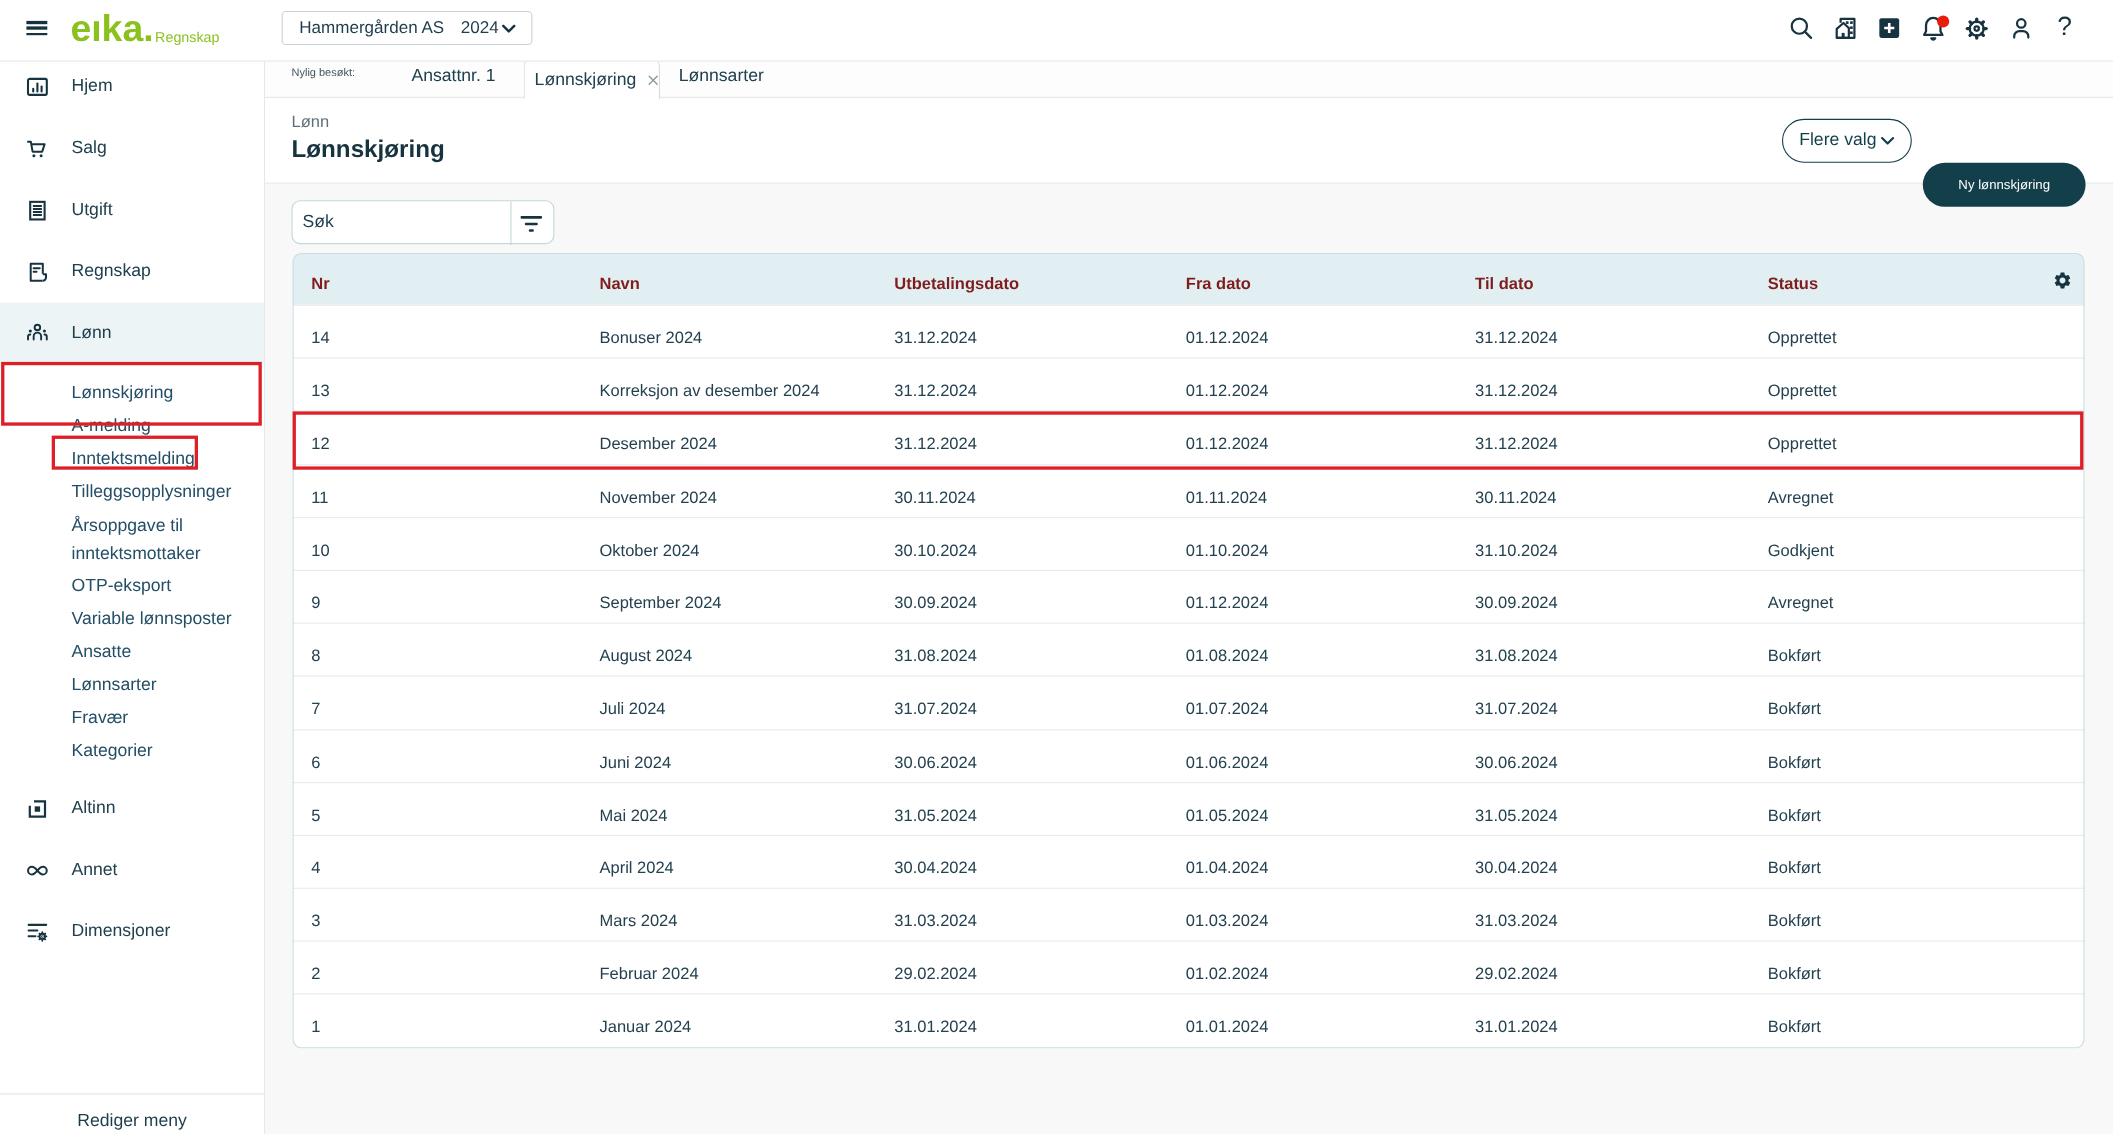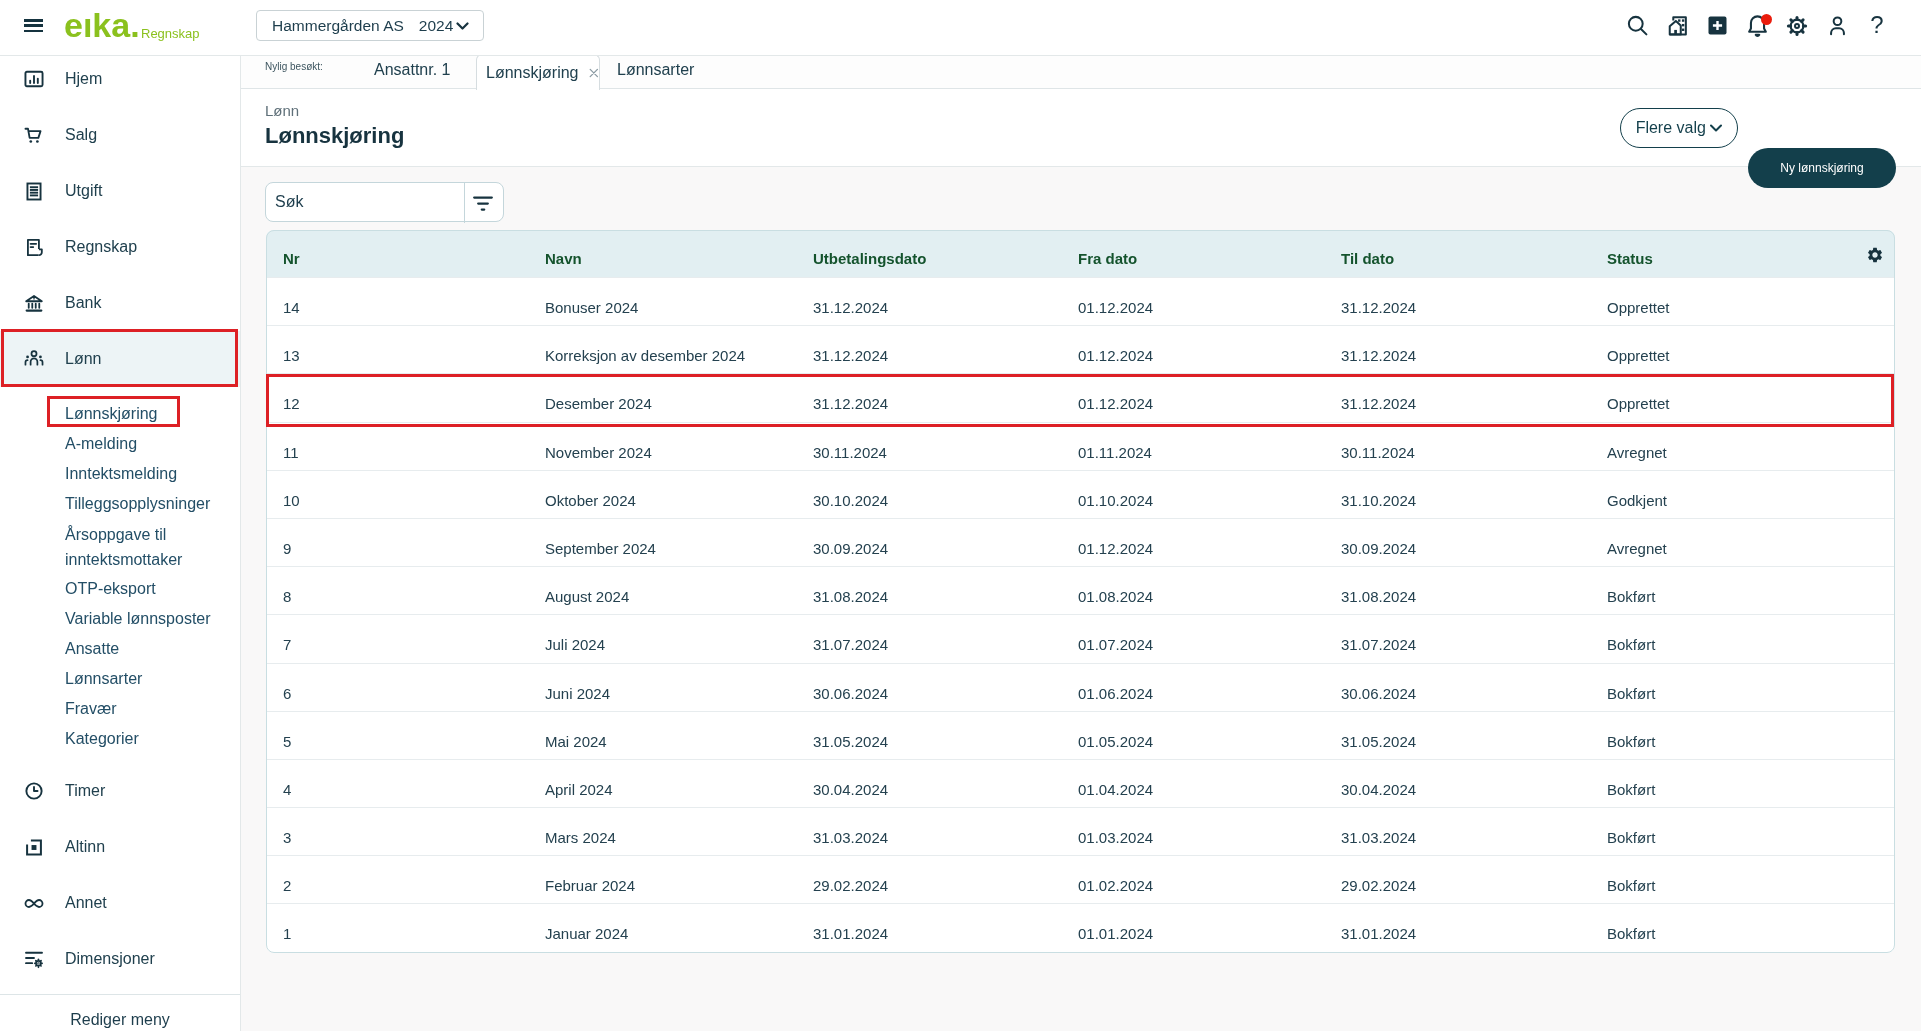--- a/index.html
+++ b/index.html
@@ -69,21 +69,21 @@
   #search .ph { position:absolute; left:9px; top:10px; font-size:16px; color:#1d3d4c; }
   #search .sep { position:absolute; left:198px; top:0; width:1px; height:40px;
     background:#c4d6db; }
 
   
   #table { position:absolute; left:25px; top:179px; width:1629px; height:723px;
     background:#fff; border-radius:8px; }
   .thead { height:47px; background:#e2eff2; border-radius:8px 8px 0 0;
     position:relative; }
   .thead span { position:absolute; top:20px; font-size:15px; font-weight:bold;
-    color:#14532d; }
+    color:#7f1d1d; }
   .trow { height:48.2px; position:relative; border-top:1px solid #e7ecee; }
   .trow:first-of-type { border-top:none; }
   .trow span { position:absolute; top:21px; font-size:15px; color:#24414f; }
   .c1 { left:17px; } .c2 { left:279px; } .c3 { left:547px; }
   .c4 { left:812px; } .c5 { left:1075px; } .c6 { left:1341px; }
 
   
   .redbox { position:absolute; border:3px solid #dd2025; z-index:10; }
 </style>
 </head>
@@ -212,36 +212,20 @@
           <path d="M16.4 12.6 V2.6 H4.3 V19.4 H16.2"></path>
           <path d="M16.4 19.4 a3.2 3.2 0 0 0 3.2 -3.2 V13 H16.4" fill="none"></path>
           <g stroke-width="1.9" stroke-linecap="round">
             <path d="M7.2 7 H13.4"></path>
             <path d="M7.2 10.5 H10.2"></path>
           </g>
         </svg>
       </span>
       <span class="lbl">Regnskap</span>
     </div>
-  <div class="navitem">
-      <span class="ico">
-        <svg width="22" height="21" viewBox="0 0 22 22" fill="none" stroke="#17333f" stroke-width="2" stroke-linejoin="round">
-          <path d="M2.4 8.5 L11 2.8 L19.6 8.5 Z"></path>
-          <circle cx="11" cy="5.9" r="0.9" fill="#17333f" stroke="none"></circle>
-          <g stroke-linecap="round">
-            <path d="M5.2 11.2 V15.8"></path>
-            <path d="M9.1 11.2 V15.8"></path>
-            <path d="M12.9 11.2 V15.8"></path>
-            <path d="M16.8 11.2 V15.8"></path>
-          </g>
-          <path d="M2.9 18.8 H19.1" stroke-width="2.3" stroke-linecap="round"></path>
-        </svg>
-      </span>
-      <span class="lbl">Bank</span>
-    </div>
   <div class="navitem active">
       <span class="ico">
         <svg width="23" height="22" viewBox="0 0 23 23" fill="none" stroke="#17333f" stroke-width="2">
           <circle cx="11.5" cy="5.4" r="2.9"></circle>
           <path d="M7.6 18 v-3.3 a3.9 3.9 0 0 1 7.8 0 V18" stroke-linecap="round"></path>
           <circle cx="4.1" cy="9.1" r="1.6" fill="#17333f" stroke="none"></circle>
           <circle cx="18.9" cy="9.1" r="1.6" fill="#17333f" stroke="none"></circle>
           <path d="M1.7 18 v-2.8 a2.4 2.4 0 0 1 2.4 -2.4" stroke-linecap="round"></path>
           <path d="M21.3 18 v-2.8 a2.4 2.4 0 0 0 -2.4 -2.4" stroke-linecap="round"></path>
         </svg>
@@ -254,29 +238,20 @@
     <div class="subitem">Inntektsmelding</div>
     <div class="subitem">Tilleggsopplysninger</div>
     <div class="subitem two">Årsoppgave til<br>inntektsmottaker</div>
     <div class="subitem">OTP-eksport</div>
     <div class="subitem">Variable lønnsposter</div>
     <div class="subitem">Ansatte</div>
     <div class="subitem">Lønnsarter</div>
     <div class="subitem">Fravær</div>
     <div class="subitem">Kategorier</div>
   </div>
-  <div class="navitem">
-      <span class="ico">
-        <svg width="22" height="22" viewBox="0 0 22 22" fill="none" stroke="#17333f" stroke-width="2.1">
-          <circle cx="11" cy="11" r="8.4"></circle>
-          <path d="M11 6.6 V11 H14.9" stroke-linecap="round" stroke-linejoin="round"></path>
-        </svg>
-      </span>
-      <span class="lbl">Timer</span>
-    </div>
   <div class="navitem">
       <span class="ico">
         <svg width="21" height="21" viewBox="0 0 22 22" fill="none" stroke="#17333f" stroke-width="2.2">
           <path d="M7.6 3.4 H18.6 V18.6 H3.4 V7.6"></path>
           <rect x="8.3" y="8.3" width="5.4" height="5.4" fill="#17333f" stroke="none"></rect>
         </svg>
       </span>
       <span class="lbl">Altinn</span>
     </div>
   <div class="navitem">

